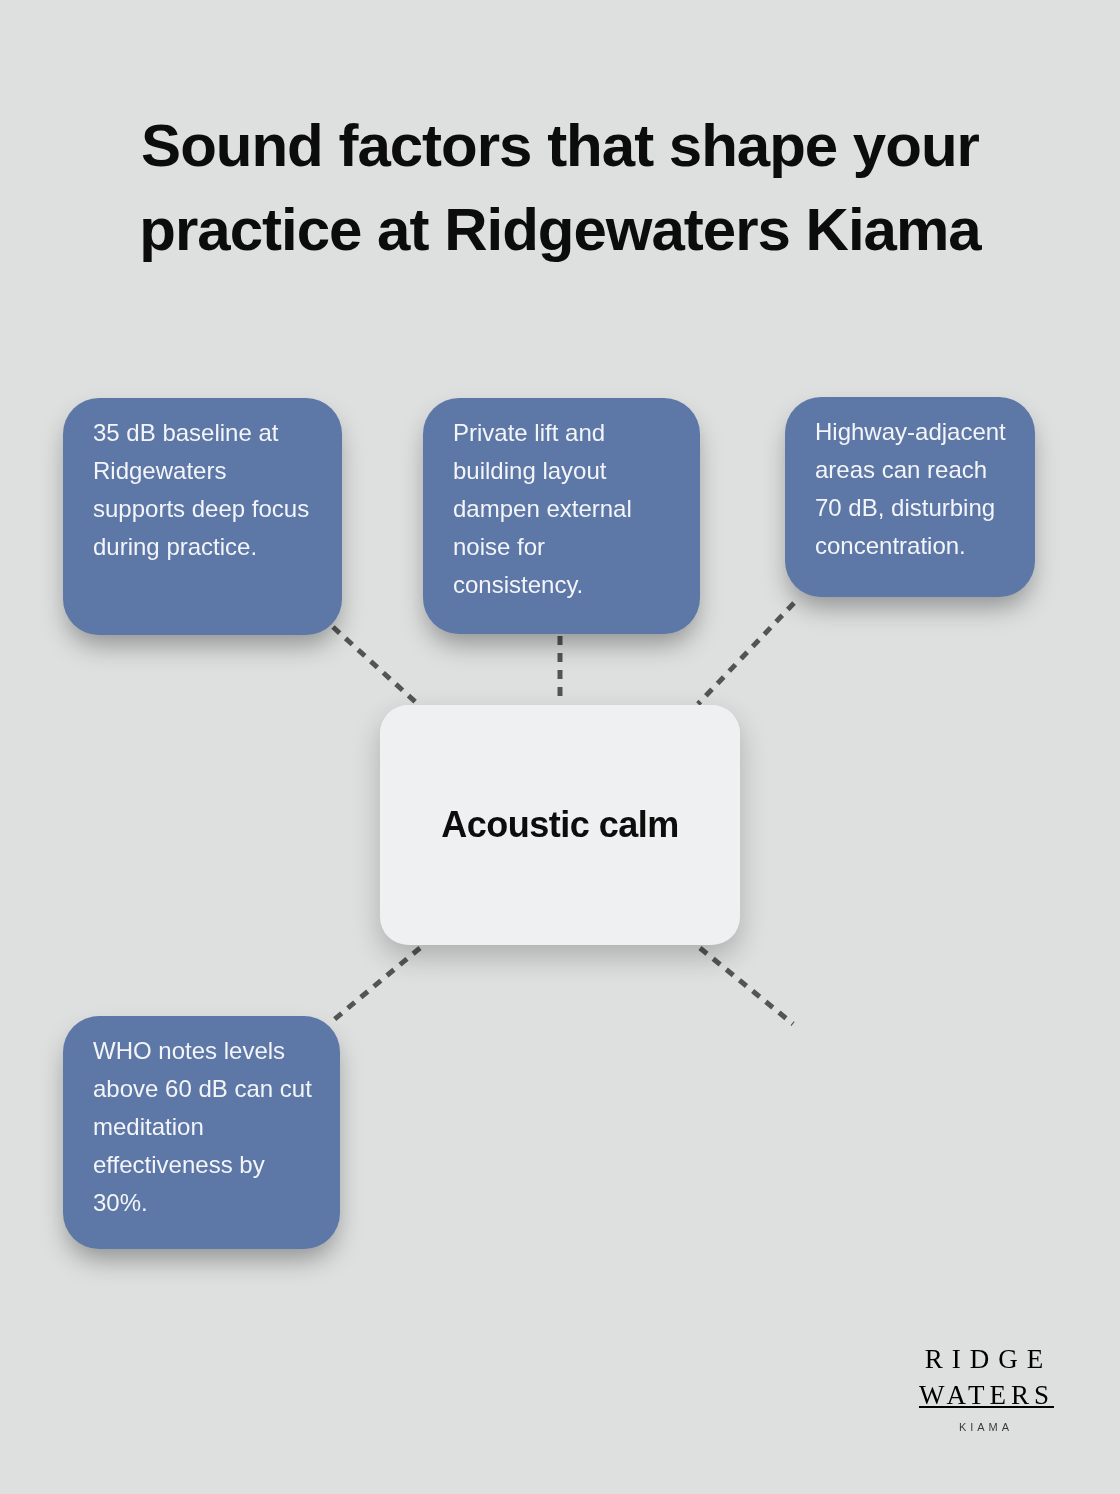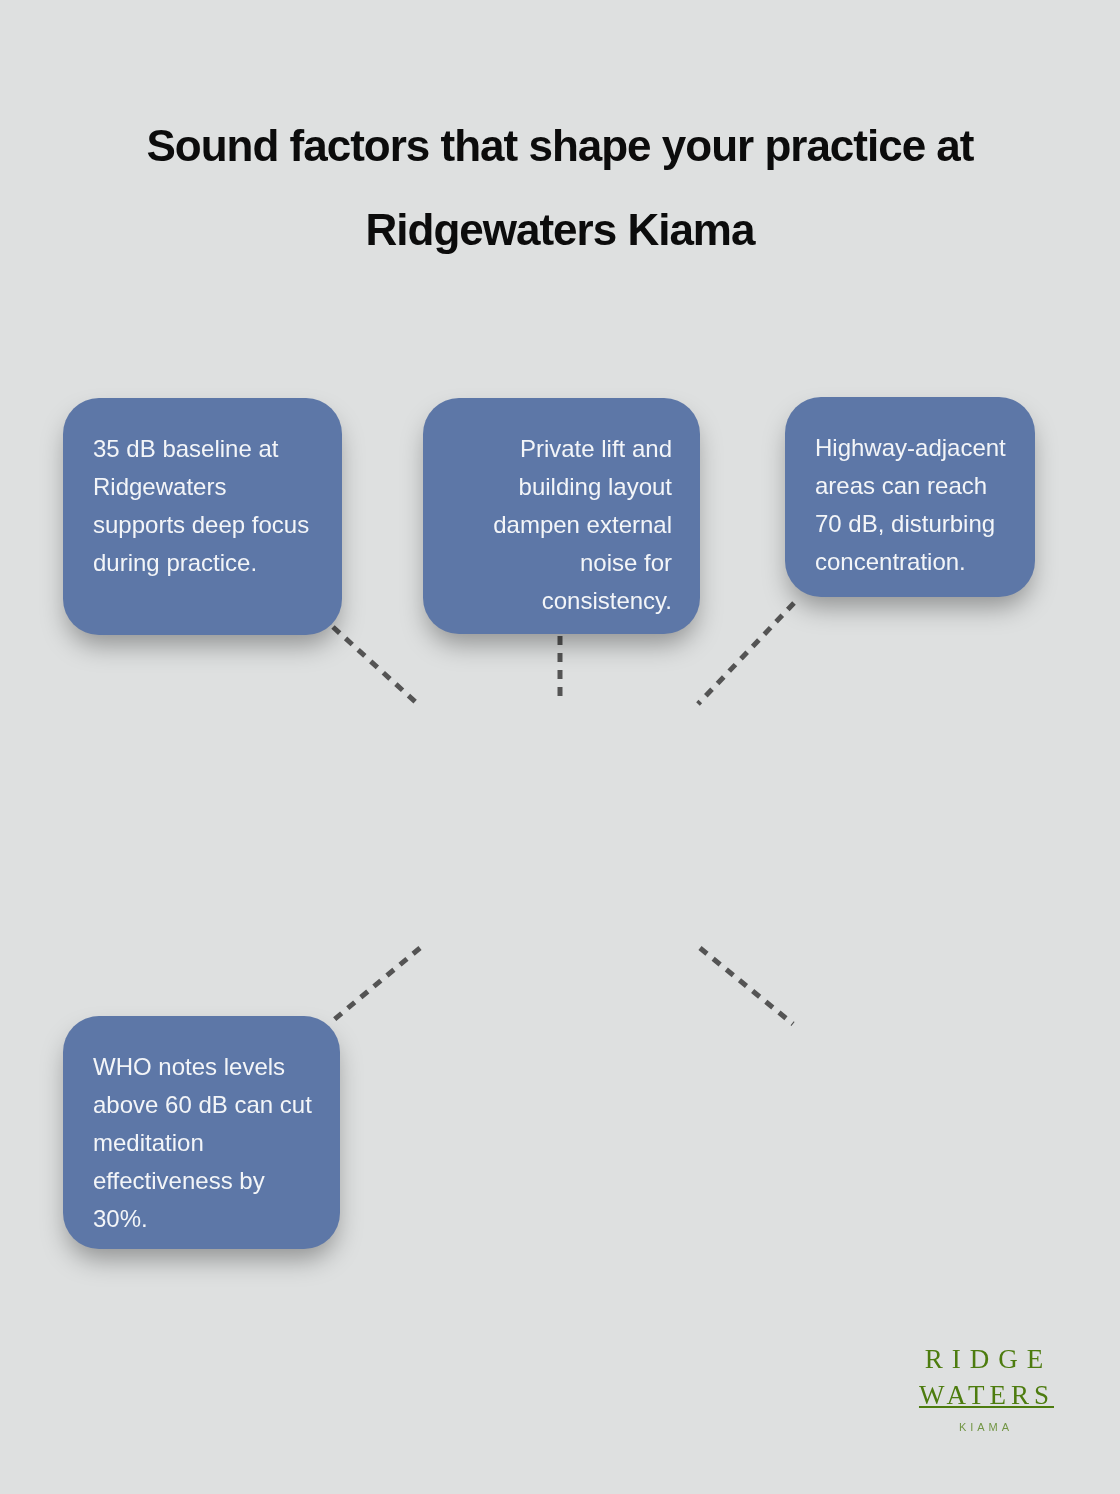--- a/index.html
+++ b/index.html
@@ -8,62 +8,62 @@
     width:1120px;height:1494px;
     margin:0 auto;
     background:#dee0e0;
     overflow:hidden;
     font-family:"Liberation Sans","DejaVu Sans",sans-serif;
   }
   .title{
     position:absolute;
     top:104px;left:40px;width:1040px;
     text-align:center;
-    font-size:44px;
+    font-size:60px;
     line-height:84px;
     font-weight:bold;
     letter-spacing:-1px;
     color:#0c0c0c;
   }
   .connectors{
     position:absolute;inset:0;
     width:1120px;height:1494px;
   }
   .node{
     position:absolute;
     background:#5d77a7;
     border-radius:36px;
     box-shadow:0 14px 26px -4px rgba(0,0,0,0.35);
     color:#f3f5f8;
     font-size:24px;
     line-height:38px;
-    padding:32px 28px 24px 30px;
+    padding:16px 28px 24px 30px;
     box-sizing:border-box;
   }
   .node-tl{left:63px;top:398px;width:279px;height:237px;}
-  .node-tm{left:423px;top:398px;width:277px;height:236px;text-align:right;}
+  .node-tm{left:423px;top:398px;width:277px;height:236px;}
   .node-tr{left:785px;top:397px;width:250px;height:200px;}
   .node-bl{left:63px;top:1016px;width:277px;height:233px;}
   .node-br{left:785px;top:1017px;width:277px;height:233px;}
   .center-node{
     position:absolute;
     left:380px;top:705px;width:360px;height:240px;
     background:#eff0f2;
     border-radius:28px;
     box-shadow:0 12px 28px rgba(0,0,0,0.22);
     display:flex;align-items:center;justify-content:center;
     font-size:36px;font-weight:bold;color:#0d0d0d;
     letter-spacing:-0.5px;
   }
   .logo{
     position:absolute;
     right:56px;top:1344px;
     width:160px;
     text-align:center;
-    color:#4d7c0f;
+    color:#000000;
     font-family:"Liberation Serif","DejaVu Serif",serif;
     user-select:none;
   }
   .logo-line1{font-size:27px;letter-spacing:9px;margin-left:9px;}
   .logo-line2{font-size:27px;letter-spacing:5px;margin-left:5px;margin-top:5px;text-decoration:underline;}
   .logo-line3{font-size:11px;letter-spacing:4px;margin-left:4px;margin-top:10px;opacity:0.75;
               font-family:"Liberation Sans",sans-serif;}
 </style>
 </head>
 <body>
@@ -82,20 +82,23 @@
 
   <div class="node node-tl">35 dB baseline at Ridgewaters supports deep focus during practice.</div>
 
   <div class="node node-tm">Private lift and building layout dampen external noise for consistency.</div>
 
   <div class="node node-tr">Highway-adjacent areas can reach 70 dB, disturbing concentration.</div>
 
   <div class="node node-bl">WHO notes levels above 60 dB can cut meditation effectiveness by 30%.</div>
 
 
+  <div class="center-node">
+    <span>Acoustic calm</span>
+  </div>
 
   <div class="logo">
     <div class="logo-line1">RIDGE</div>
     <div class="logo-line2">WATERS</div>
     <div class="logo-line3">KIAMA</div>
   </div>
 
 </div>
 
 </body></html>

